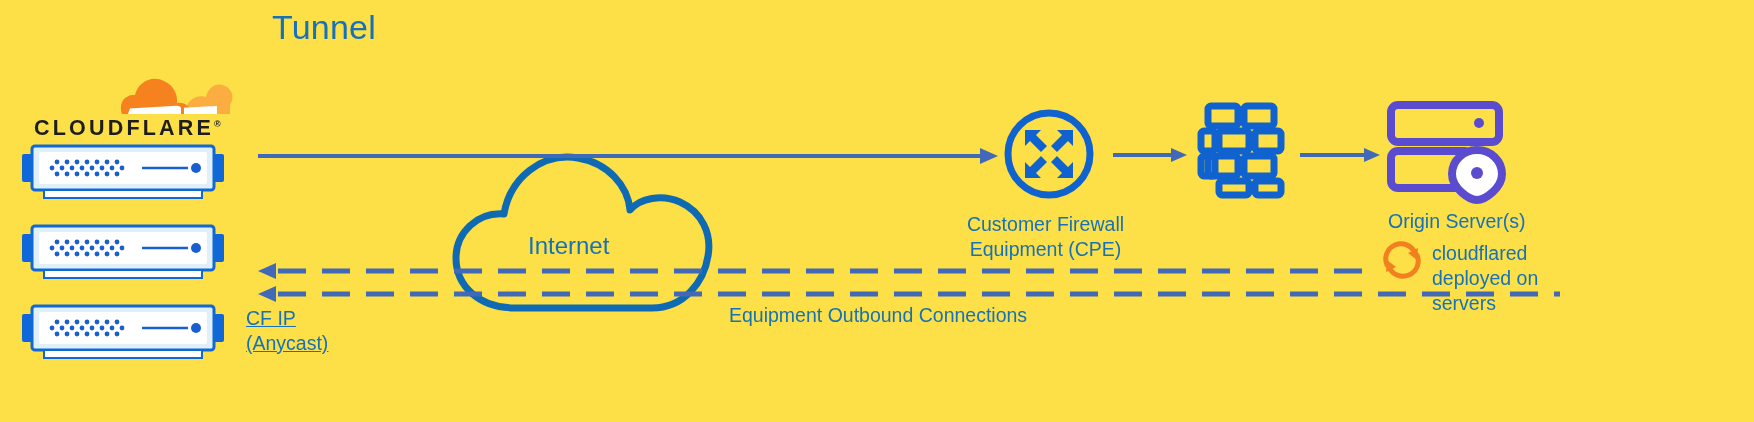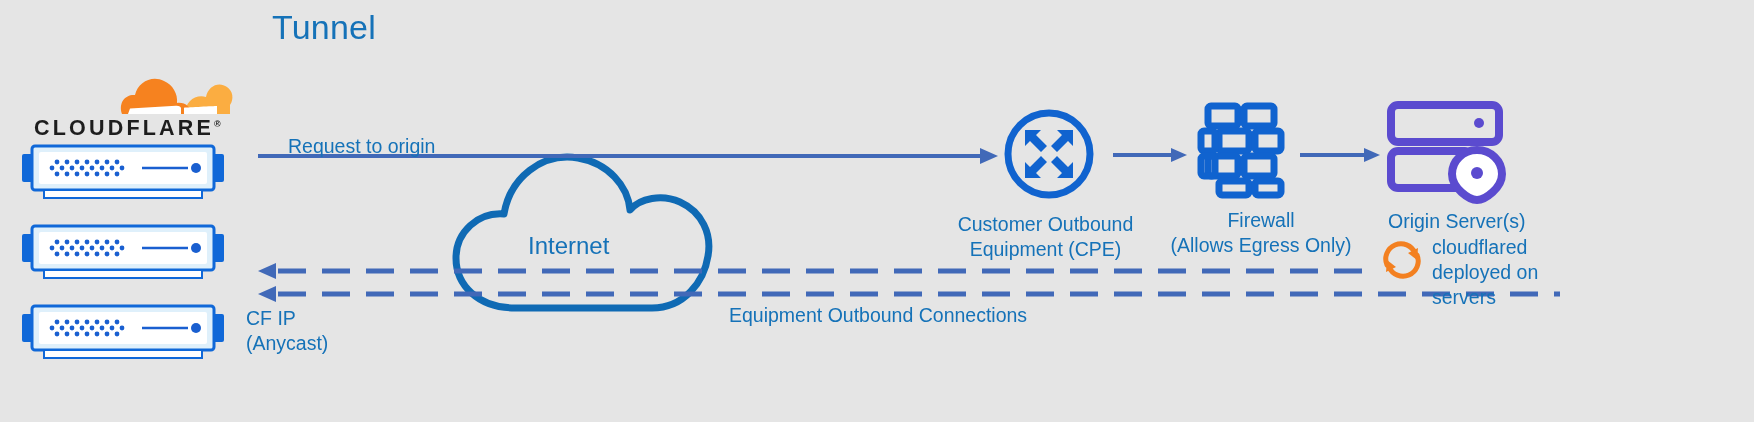--- a/index.html
+++ b/index.html
@@ -7,21 +7,21 @@
     padding: 0;
     background: #ffffff;
   }
   body {
     font-family: "Liberation Sans", sans-serif;
   }
   #diagram {
     position: relative;
     width: 1754px;
     height: 422px;
-    background: #e5e5e5;
+    background: #fde047;
     overflow: hidden;
   }
   .abs { position: absolute; }
 
   
   #title {
     left: 272px;
     top: 8px;
     font-size: 34px;
     color: #1572b8;
@@ -58,27 +58,27 @@
   .lbl {
     color: #1572b8;
     font-size: 19.5px;
     line-height: 25px;
     white-space: pre-line;
   }
   .lbl.center { text-align: center; }
 
   #lbl-request   { left: 288px; top: 134px; }
   #lbl-internet  { left: 528px; top: 233px; font-size: 24px; }
-  #lbl-cfip      { left: 246px; top: 306px; }
+  #lbl-cfip      { left: 246px; top: 306px; text-decoration: underline; }
   #lbl-persist   { left: 729px; top: 303px; }
   #lbl-cpe       { left: 943px; top: 212px; width: 205px; }
   #lbl-firewall  { left: 1160px; top: 208px; width: 202px; }
   #lbl-origin    { left: 1372px; top: 209px; width: 160px; margin-left: 16px; }
   #lbl-cloudflared {
-    left: 1432px; top: 235px; width: 130px;
+    left: 1432px; top: 241px; width: 130px;
   }
 
   svg { display: block; overflow: visible; }
 </style>
 </head>
 <body>
 
 <div id="diagram">
 
   <div class="abs" id="title">Tunnel</div>
@@ -224,21 +224,20 @@
 
   <div class="abs lbl" id="lbl-internet">Internet</div>
 
   <div class="abs" style="left:258px; top:145px;">
     <svg width="740" height="22" viewBox="0 0 740 22">
       <line x1="0" y1="11" x2="722" y2="11" stroke="#4169b8" stroke-width="4"></line>
       <polygon points="722,3 740,11 722,19" fill="#4169b8"></polygon>
     </svg>
   </div>
 
-  <div class="abs lbl" id="lbl-request">Request to origin</div>
 
   <div class="abs" style="left:258px; top:262px;">
     <svg width="1112" height="18" viewBox="0 0 1112 18">
       <polygon points="0,9 18,1 18,17" fill="#4169b8"></polygon>
       <line x1="20" y1="9" x2="1112" y2="9" stroke="#4169b8" stroke-width="5" stroke-dasharray="28 16"></line>
     </svg>
   </div>
 
   <div class="abs" style="left:258px; top:285px;">
     <svg width="1302" height="18" viewBox="0 0 1302 18">
@@ -258,21 +257,21 @@
 
       <g fill="#1063cf">
         <path d="M22 22 L38 22 L33 27 L44 38 L38 44 L27 33 L22 38 Z"></path>
         <path d="M70 22 L70 38 L65 33 L54 44 L48 38 L59 27 L54 22 Z"></path>
         <path d="M22 70 L22 54 L27 59 L38 48 L44 54 L33 65 L38 70 Z"></path>
         <path d="M70 70 L54 70 L59 65 L48 54 L54 48 L65 59 L70 54 Z"></path>
       </g>
     </svg>
   </div>
 
-  <div class="abs lbl center" id="lbl-cpe">Customer Outbound
+  <div class="abs lbl center" id="lbl-cpe">Customer Firewall
 Equipment (CPE)</div>
 
   <div class="abs" style="left:1113px; top:146px;">
     <svg width="74" height="18" viewBox="0 0 74 18">
       <line x1="0" y1="9" x2="58" y2="9" stroke="#4169b8" stroke-width="4"></line>
       <polygon points="58,2 74,9 58,16" fill="#4169b8"></polygon>
     </svg>
   </div>
 
   <div class="abs" style="left:1195px; top:100px;">
@@ -285,22 +284,20 @@
         <rect x="13" y="56" width="30" height="20" rx="3"></rect>
         <rect x="49" y="56" width="30" height="20" rx="3"></rect>
         <rect x="24" y="81" width="30" height="14" rx="3"></rect>
         <rect x="60" y="81" width="26" height="14" rx="3"></rect>
         <rect x="6" y="31" width="14" height="20" rx="3"></rect>
         <rect x="6" y="56" width="14" height="20" rx="3"></rect>
       </g>
     </svg>
   </div>
 
-  <div class="abs lbl center" id="lbl-firewall">Firewall
-(Allows Egress Only)</div>
 
   <div class="abs" style="left:1300px; top:146px;">
     <svg width="80" height="18" viewBox="0 0 80 18">
       <line x1="0" y1="9" x2="64" y2="9" stroke="#4169b8" stroke-width="4"></line>
       <polygon points="64,2 80,9 64,16" fill="#4169b8"></polygon>
     </svg>
   </div>
 
   <div class="abs" style="left:1387px; top:100px;">
     <svg width="125" height="100" viewBox="0 0 125 100">

